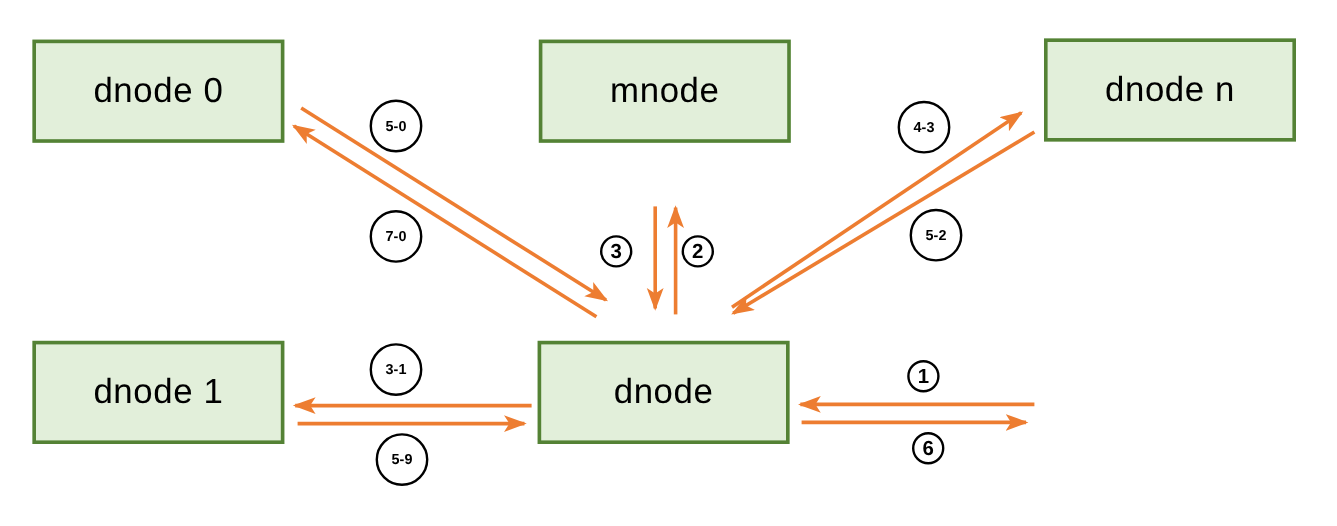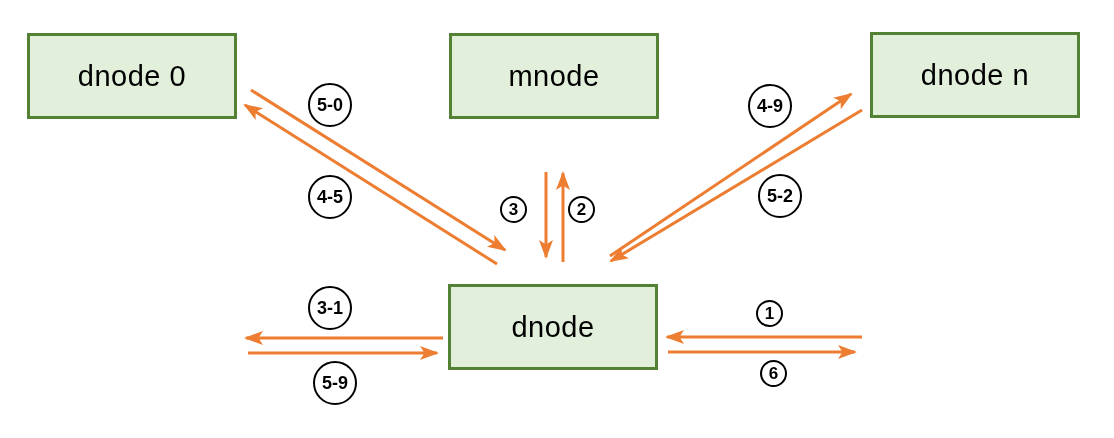--- a/index.html
+++ b/index.html
@@ -57,21 +57,21 @@
     color: var(--text);
     display: flex;
     align-items: center;
     justify-content: center;
     font-weight: 700;
     z-index: 2;
   }
   .badge.lg {
     width: 44px;
     height: 44px;
-    font-size: 18px;
+    font-size: 12px;
     border-width: 2.5px;
   }
   .badge.sm {
     width: 27px;
     height: 27px;
     font-size: 17px;
   }
 </style>
 </head>
 <body>
@@ -98,28 +98,31 @@
 
   <div class="node" style="left:27px;top:33px">
     <span class="node-label">dnode 0</span>
   </div>
   <div class="node" style="left:449px;top:33px">
     <span class="node-label">mnode</span>
   </div>
   <div class="node" style="left:870px;top:32px">
     <span class="node-label">dnode n</span>
   </div>
+  <div class="node" style="left:27px;top:284px">
+    <span class="node-label">dnode 1</span>
+  </div>
   <div class="node" style="left:448px;top:284px">
     <span class="node-label">dnode</span>
   </div>
 
   <div class="badge lg" style="left:308px;top:83px">5-0</div>
-  <div class="badge lg" style="left:308px;top:175px">4-5</div>
+  <div class="badge lg" style="left:308px;top:175px">7-0</div>
   <div class="badge sm" style="left:500px;top:196px">3</div>
   <div class="badge sm" style="left:568px;top:196px">2</div>
-  <div class="badge lg" style="left:748px;top:84px">4-9</div>
+  <div class="badge lg" style="left:748px;top:84px">4-3</div>
   <div class="badge lg" style="left:758px;top:174px">5-2</div>
   <div class="badge lg" style="left:308px;top:286px">3-1</div>
   <div class="badge lg" style="left:313px;top:361px">5-9</div>
   <div class="badge sm" style="left:756px;top:300px">1</div>
   <div class="badge sm" style="left:760px;top:360px">6</div>
 
 </div>
 
 </body></html>

